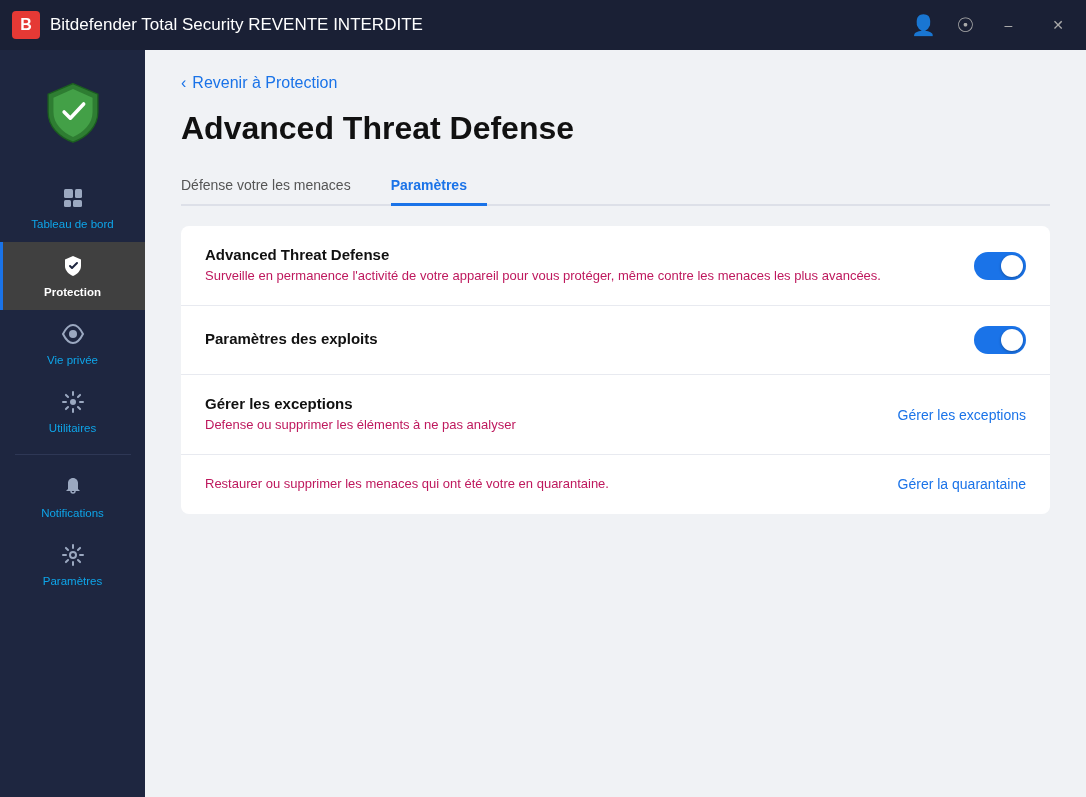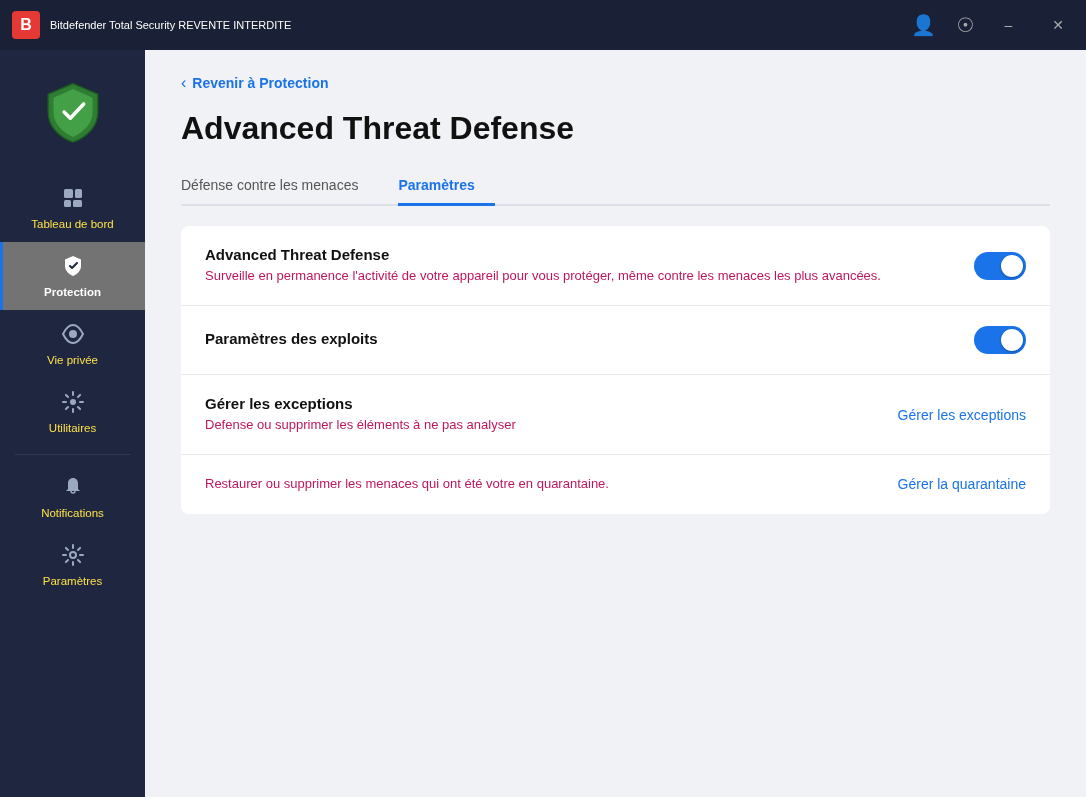--- a/index.html
+++ b/index.html
@@ -18,21 +18,21 @@
       width: 28px; height: 28px;
       background: #e53935;
       border-radius: 4px;
       display: flex; align-items: center; justify-content: center;
       color: white; font-weight: bold; font-size: 16px;
       margin-right: 10px;
       flex-shrink: 0;
     }
     .titlebar-title {
       color: white;
-      font-size: 11px;
+      font-size: 17px;
       font-weight: 400;
       flex: 1;
     }
     .titlebar-controls {
       display: flex; align-items: center; gap: 20px;
     }
     .titlebar-icon {
       color: #aaa;
       font-size: 18px;
       cursor: pointer;
@@ -71,28 +71,28 @@
     .shield-svg { width: 64px; height: 64px; }
 
     .sidebar-item {
       display: flex;
       flex-direction: column;
       align-items: center;
       justify-content: center;
       width: 100%;
       padding: 12px 0;
       cursor: pointer;
-      color: #fde047;
+      color: #0ea5e9;
       font-size: 12px;
       gap: 4px;
       position: relative;
     }
     .sidebar-item.active {
       color: #fff;
-      background: #737373;
+      background: #404040;
       justify-content: flex-end;
     }
     .sidebar-item.active::left-bar {
       content: '';
     }
     .sidebar-item-icon {
       font-size: 22px;
       line-height: 1;
     }
     .sidebar-item-label {
@@ -139,22 +139,22 @@
       margin-bottom: 18px;
       cursor: pointer;
     }
     .breadcrumb-arrow {
       color: #1a73e8;
       font-size: 16px;
       margin-right: 6px;
     }
     .breadcrumb-text {
       color: #1a73e8;
-      font-size: 14px;
-      font-weight: 700;
+      font-size: 16px;
+      font-weight: 400;
     }
 
     
     .page-title {
       font-size: 32px;
       font-weight: 700;
       color: #111;
       margin-bottom: 20px;
     }
 
@@ -348,21 +348,21 @@
     <div class="content-inner">
 
       <div class="breadcrumb">
         <span class="breadcrumb-arrow">‹</span>
         <span class="breadcrumb-text">Revenir à Protection</span>
       </div>
 
       <h1 class="page-title">Advanced Threat Defense</h1>
 
       <div class="tabs">
-        <div class="tab">Défense contre les menaces</div>
+        <div class="tab">Défense votre les menaces</div>
         <div class="tab active">Paramètres</div>
       </div>
 
       <div class="settings-section">
 
         <div class="setting-row">
           <div class="setting-info">
             <div class="setting-title">Advanced Threat Defense</div>
             <div class="setting-desc">Surveille en permanence l'activité de votre appareil pour vous protéger, même contre les menaces les plus avancées.</div>
           </div>

